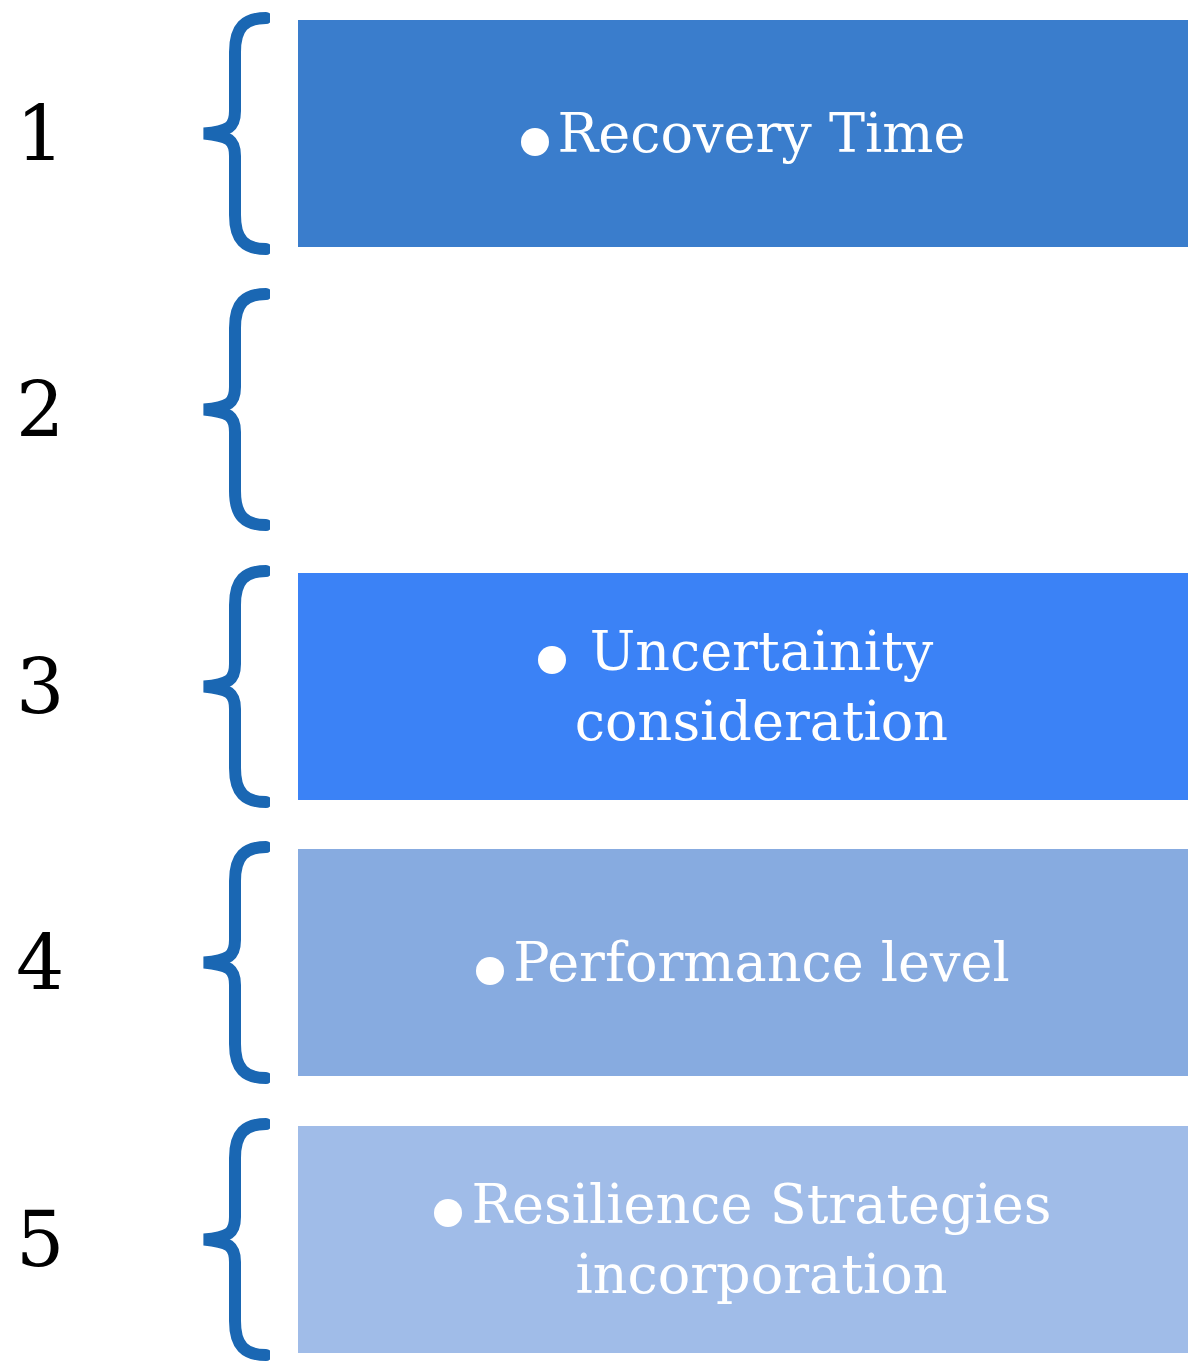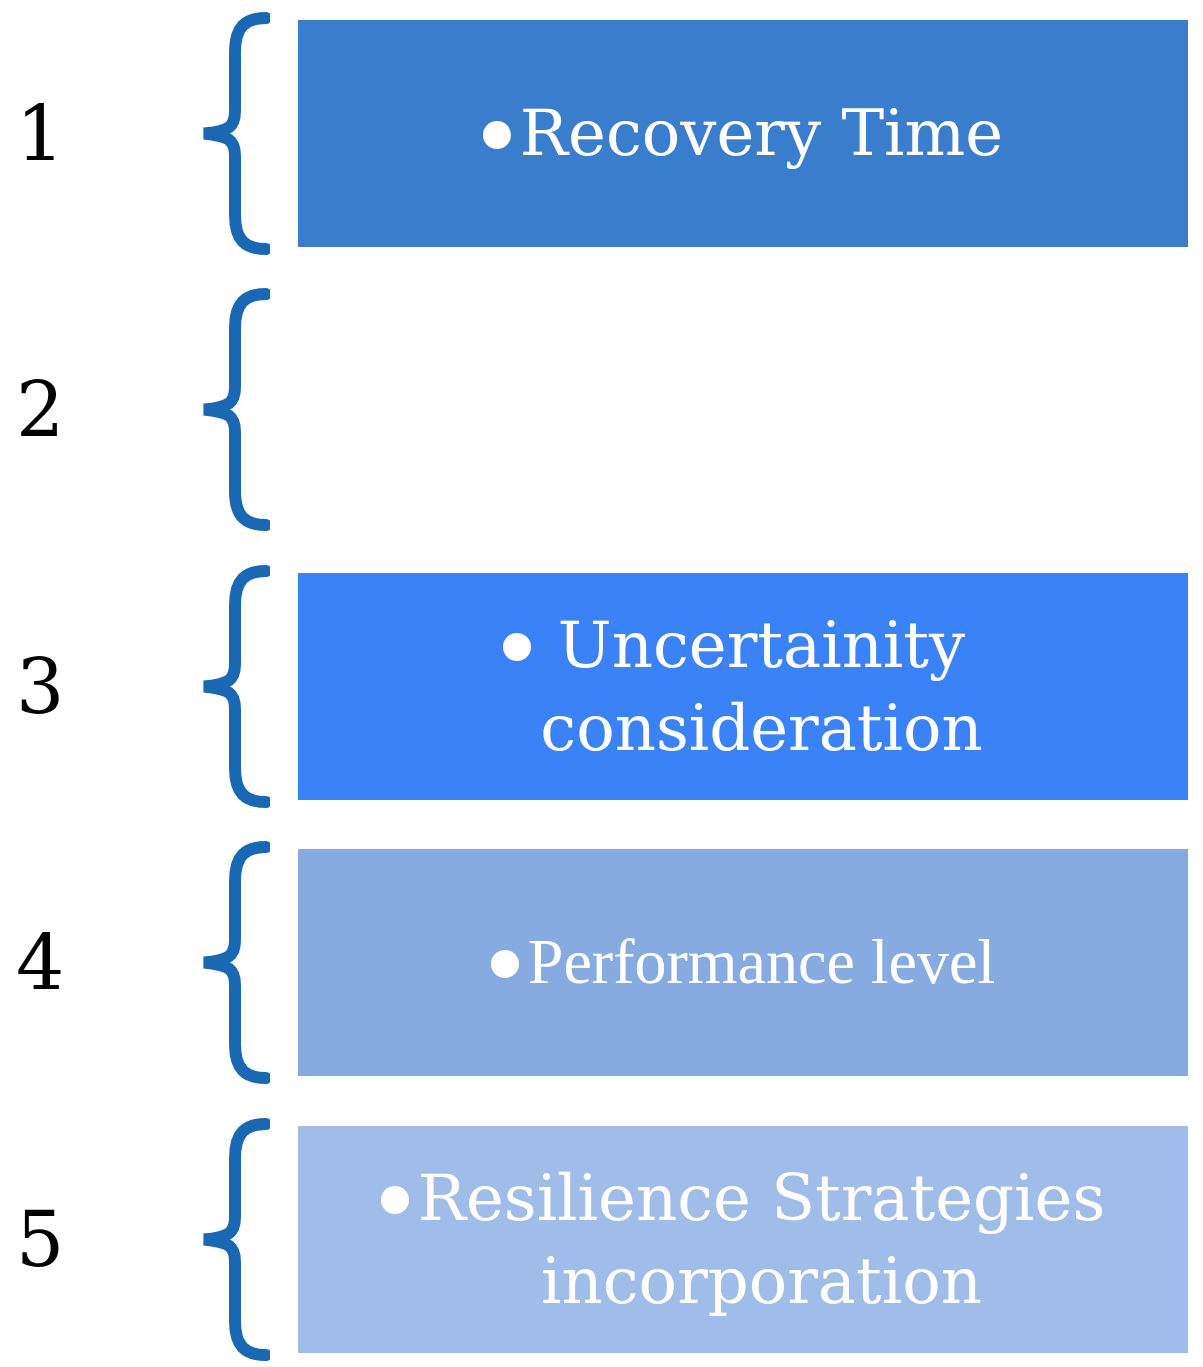--- a/index.html
+++ b/index.html
@@ -48,21 +48,21 @@
   .bar-content { display: flex; align-items: flex-start; }
   .bullet {
     flex: none;
     width: 28px;
     height: 28px;
     border-radius: 50%;
     background: #ffffff;
     margin: 29px 9px 0 0;
   }
   .label {
-    font-size: 64px;
+    font-size: 54px;
     line-height: 1.29;
     color: #ffffff;
     white-space: pre-line;
     text-align: center;
   }
 </style>
 </head>
 <body>
 
 <div class="figure">
@@ -107,21 +107,21 @@
     </div>
   </div>
 
   <div class="row r4">
     <div class="num">4</div>
     <div class="brace" style="color: rgb(26, 103, 179);">
       <svg viewBox="0 0 72 243" preserveAspectRatio="none">
         <path d="M68,6 C47,6 37,15 37,40 L37,99 C37,115 31,119 6,121.5 C31,124 37,128 37,144 L37,203 C37,228 47,237 68,237" fill="none" stroke="currentColor" stroke-width="12" stroke-linecap="round"></path>
       </svg>
     </div>
-    <div class="bar" style="background-color: rgb(135, 171, 224); font-family: Liberation Serif, serif;">
+    <div class="bar" style="background-color: rgb(135, 171, 224);">
       <div class="bar-content">
         <span class="bullet"></span>
         <span class="label">Performance level</span>
       </div>
     </div>
   </div>
 
   <div class="row r5">
     <div class="num">5</div>
     <div class="brace" style="color: rgb(26, 103, 179);">

